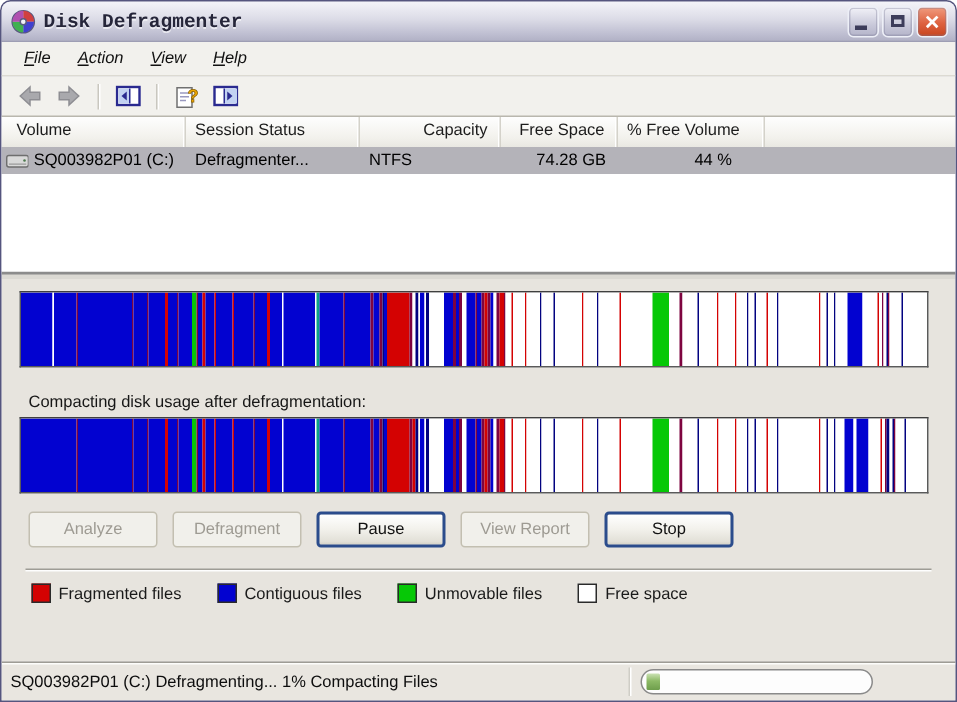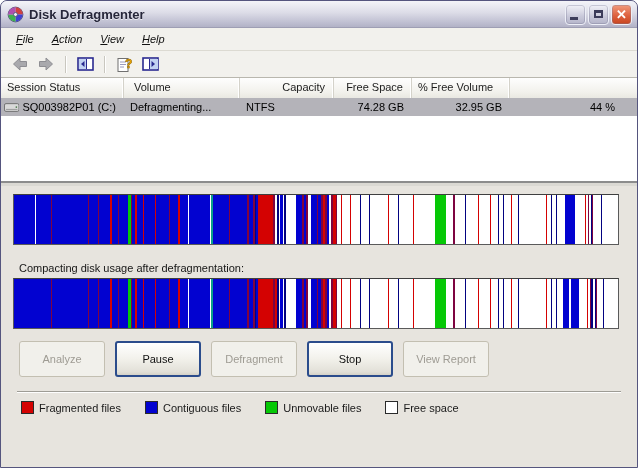--- a/index.html
+++ b/index.html
@@ -18,21 +18,21 @@
   
   .titlebar {
     height:27px; flex:0 0 27px;
     background:linear-gradient(#F4F4F9, #DCDCE7 45%, #BDBDD0 85%, #B2B2C6);
     display:flex; align-items:center;
     padding:0 5px 0 6px;
     border-bottom:1px solid #9E9EB4;
   }
   .title-icon { width:17px; height:17px; margin-right:5px; flex:0 0 auto; }
   .title-text { font-size:13px; font-weight:bold; color:#26263A; flex:1 1 auto;
-                text-shadow:0 1px 0 rgba(255,255,255,.6); white-space:nowrap; overflow:hidden; }
+                text-shadow:0 1px 0 rgba(255,255,255,.6); white-space:nowrap; overflow:hidden;font-family:Liberation Mono, monospace; }
   .winbtns { display:flex; gap:2px; }
   .winbtn {
     width:21px; height:21px; border-radius:4px; border:1px solid #EDEFF7;
     display:flex; align-items:center; justify-content:center;
     font-weight:bold; cursor:default; position:relative;
     box-shadow:inset 0 0 0 1px rgba(120,120,150,.35);
   }
   .winbtn.gray { background:linear-gradient(#F2F2F8, #C9C9DA 60%, #B4B4C9); color:#3C3C5A; }
   .winbtn.close { background:linear-gradient(#F09B7E, #DE6240 55%, #C8451F); color:#fff; font-size:13px; }
   .glyph-min { position:absolute; left:4px; bottom:4px; width:8px; height:3px; background:#3C3C5A; }
@@ -78,21 +78,21 @@
   .lowerpane { flex:1 1 auto; background:#E7E4DE; padding:8px 12px 0 12px; overflow:hidden; }
   .usage-label { margin:3px 2px 4px 6px; color:#161616; }
   .usage-label.second { margin-top:17px; }
   .stripebar {
     height:51px; width:606px; background:#fff;
     border:1px solid #5A5A5A; border-top-color:#3F3F3F;
     display:flex; overflow:hidden;
   }
   .btnrow { display:flex; gap:10px; margin:12px 0 0 6px; }
   .xp-btn {
-    min-width:86px; height:36px; padding:0 10px;
+    min-width:86px; height:24px; padding:0 10px;
     border-radius:3px; font-family:inherit; font-size:11px;
     background:linear-gradient(#FFFFFF,#F2F1EB 50%,#E2E0D8 90%,#D5D2C8);
     border:2px solid #2B4C8C; color:#111;
   }
   .xp-btn.disabled {
     border:1px solid #C3BFB1; color:#9E9B93;
     background:#F1F0EB;
   }
   .etched { height:2px; margin:14px 4px 8px 4px;
             border-top:1px solid #9E9C95; border-bottom:1px solid #FEFEFE; }
@@ -189,39 +189,38 @@
         <rect x="1" y="2" width="15" height="12" fill="#FFFFFF" stroke="#2A2A90" stroke-width="1.6"></rect>
         <rect x="8" y="3" width="8" height="10" fill="#C2D2F2"></rect>
         <line x1="7.5" y1="3" x2="7.5" y2="13" stroke="#2A2A90"></line>
         <path d="M9.5 5 L13 8 L9.5 11 Z" fill="#2A2A90"></path>
       </svg>
     </span>
   </div>
 
   <div class="listarea">
     <div class="listheader grid6">
+      <span class="hcell first">Volume</span>
       <span class="hcell">Session Status</span>
-      <span class="hcell first">Volume</span>
       <span class="hcell right">Capacity</span>
       <span class="hcell right">Free Space</span>
       <span class="hcell right last">% Free Volume</span>
     </div>
     <div class="listrow grid6">
       <span class="rcell volcell">
         <svg width="16" height="11" viewBox="0 0 16 11">
           <rect x="0.5" y="1.5" width="15" height="8" rx="1.5" fill="#D9D9D9" stroke="#6E6E6E"></rect>
           <line x1="2" y1="7.5" x2="14" y2="7.5" stroke="#9A9A9A"></line>
           <circle cx="12.8" cy="5" r="0.9" fill="#4E7A4E"></circle>
         </svg>
         <span>SQ003982P01 (C:)</span>
       </span>
-      <span class="rcell">Defragmenting...</span>
+      <span class="rcell">Defragmenter...</span>
       <span class="rcell">NTFS</span>
       <span class="rcell right">74.28 GB</span>
-      <span class="rcell right">32.95 GB</span>
       <span class="rcell right" style="padding-right:22px">44 %</span>
     </div>
     <div class="listempty"></div>
   </div>
 
   <div class="splitter"></div>
 
   <div class="lowerpane">
     <div class="stripebar">
         <div style="flex: 0 0 21px; background: rgb(2, 2, 208);"></div>
@@ -452,24 +451,24 @@
         <div style="flex: 0 0 2px; background: rgb(255, 255, 255);"></div>
         <div style="flex: 0 0 1px; background: rgb(2, 2, 128);"></div>
         <div style="flex: 0 0 1px; background: rgb(126, 4, 64);"></div>
         <div style="flex: 0 0 6px; background: rgb(255, 255, 255);"></div>
         <div style="flex: 0 0 1px; background: rgb(2, 2, 128);"></div>
         <div style="flex: 0 0 16px; background: rgb(255, 255, 255);"></div>
       </div>
 
     <div class="btnrow">
       <button class="xp-btn disabled" disabled="">Analyze</button>
+      <button class="xp-btn disabled" disabled="">Defragment</button>
       <button class="xp-btn">Pause</button>
-      <button class="xp-btn disabled" disabled="">Defragment</button>
+      <button class="xp-btn disabled" disabled="">View Report</button>
       <button class="xp-btn">Stop</button>
-      <button class="xp-btn disabled" disabled="">View Report</button>
     </div>
 
     <div class="etched"></div>
 
     <div class="legendrow">
       <span class="legend-item">
         <span class="swatch" style="background: rgb(212, 2, 2);"></span>
         <span>Fragmented files</span>
       </span>
       <span class="legend-item">
@@ -480,14 +479,21 @@
         <span class="swatch" style="background: rgb(6, 200, 6);"></span>
         <span>Unmovable files</span>
       </span>
       <span class="legend-item">
         <span class="swatch" style="background: rgb(255, 255, 255);"></span>
         <span>Free space</span>
       </span>
     </div>
   </div>
 
+  <div class="statusbar">
+    <span class="status-text">SQ003982P01 (C:) Defragmenting... 1%  Compacting Files</span>
+    <span class="status-sep"></span>
+    <span class="progress">
+      <span class="prog-block" style="width: 9px;"></span>
+    </span>
+  </div>
 
 </div>
 
 </body></html>

